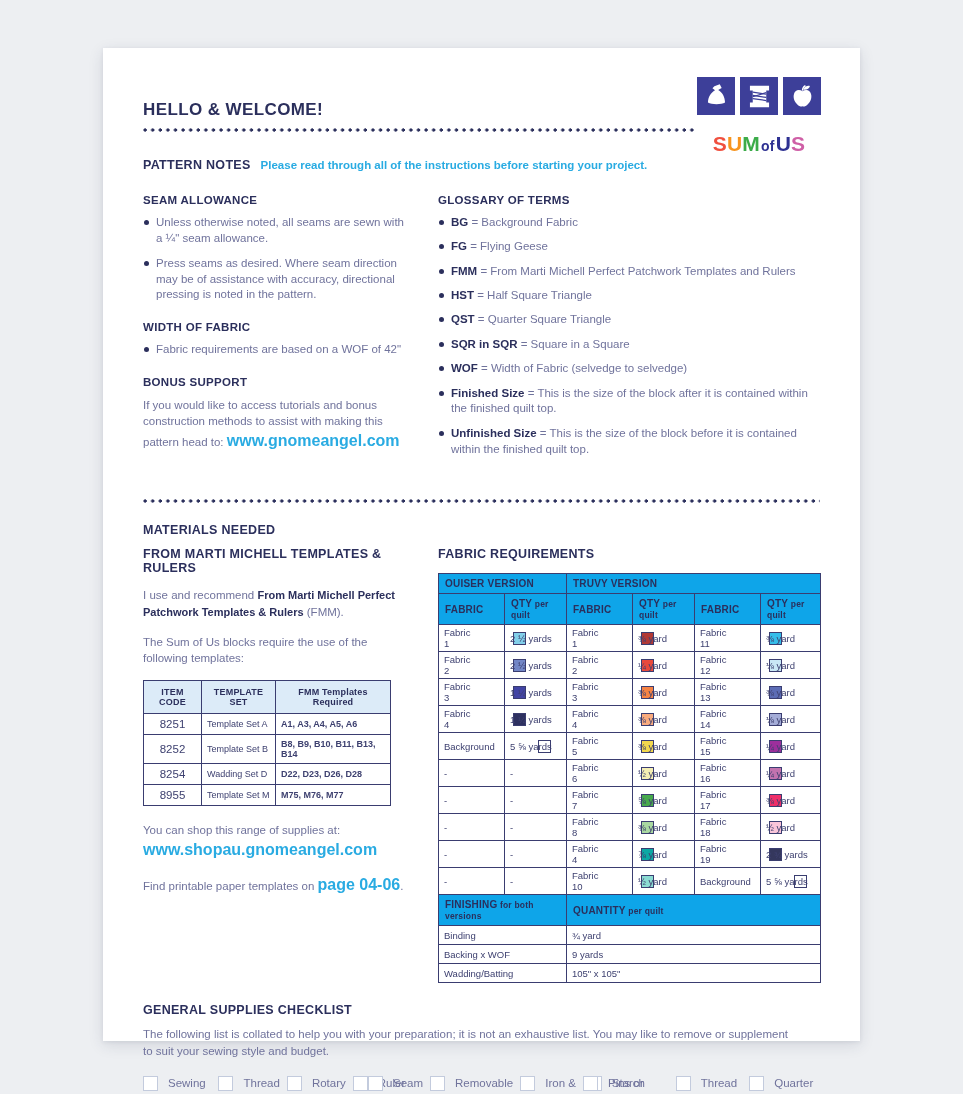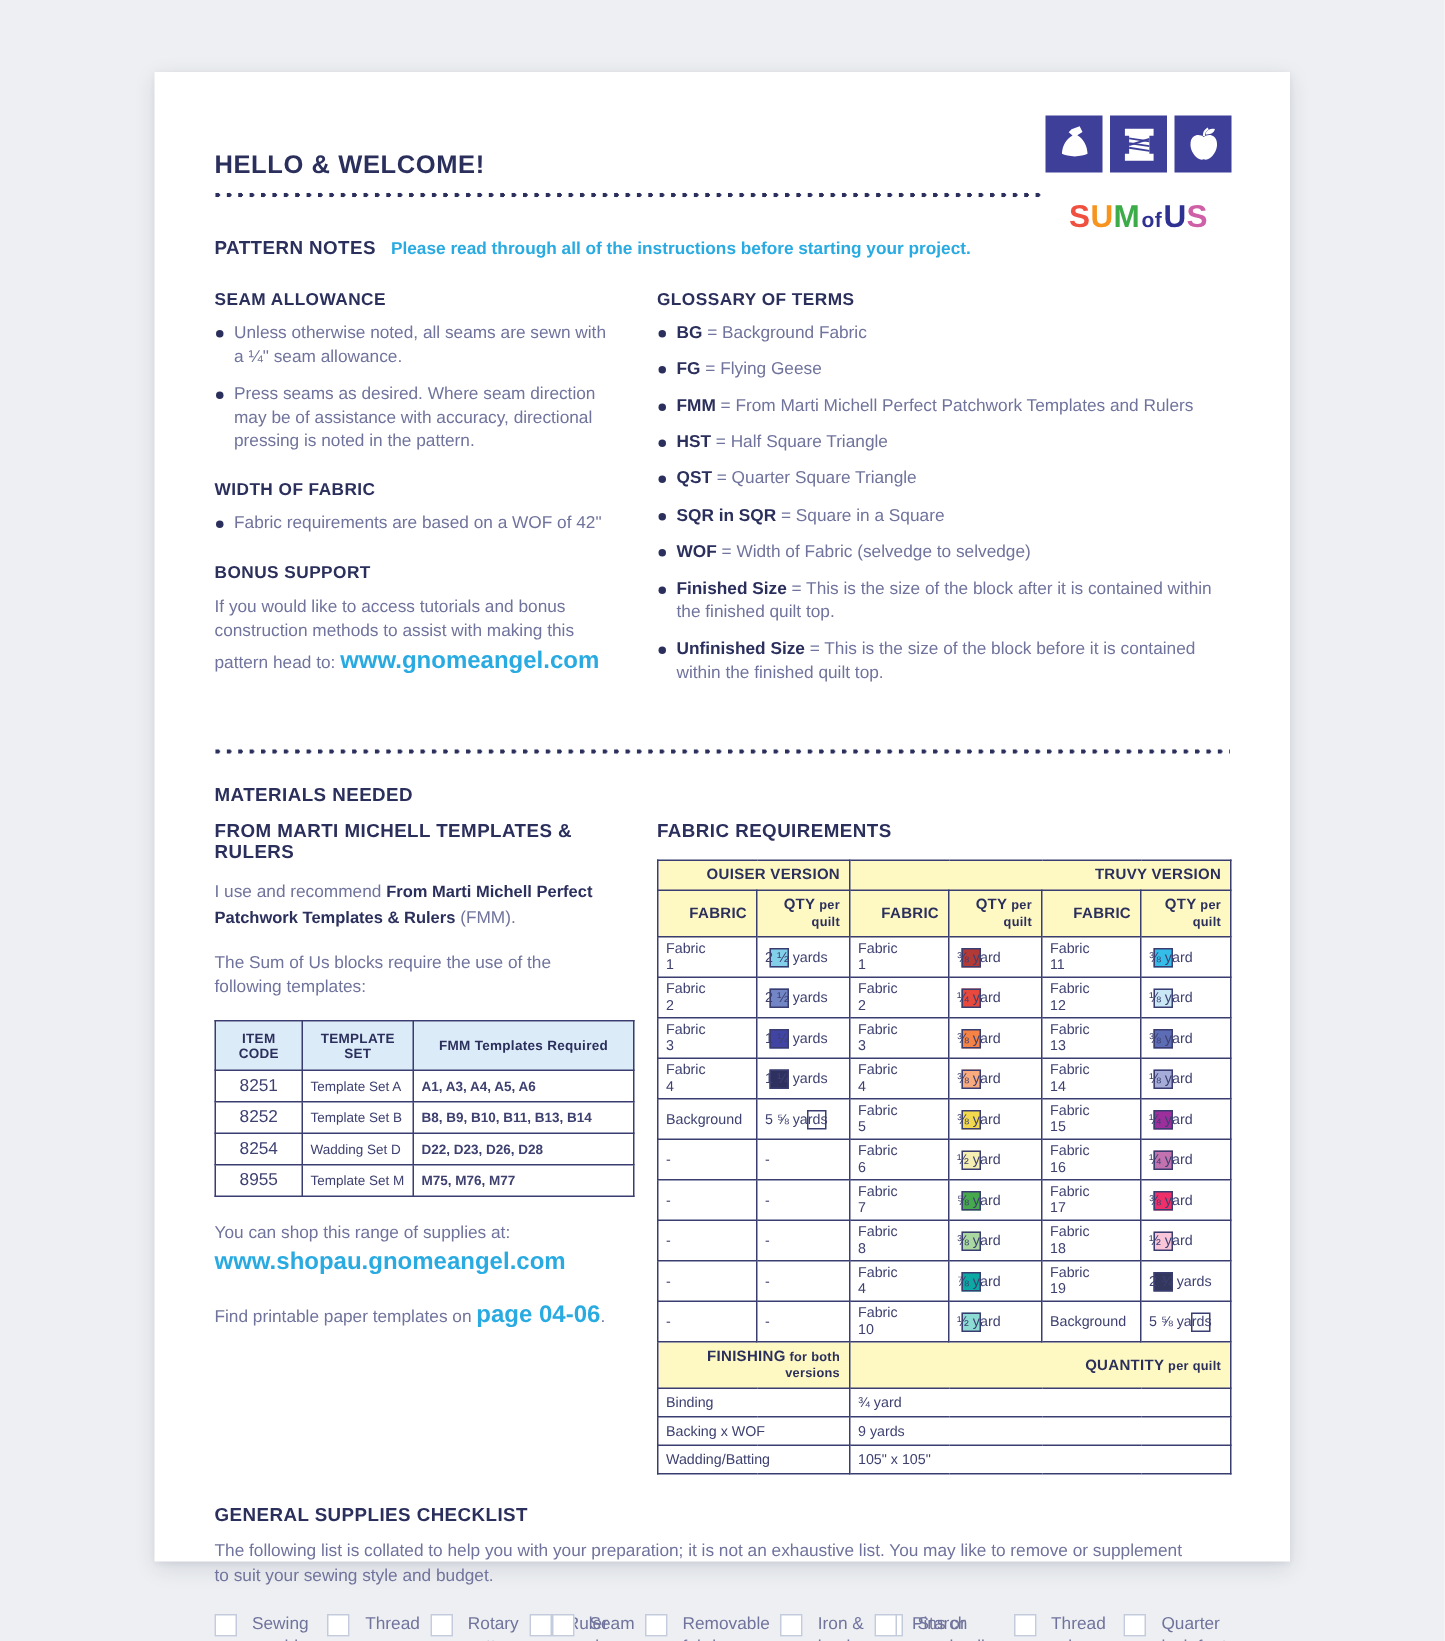--- a/index.html
+++ b/index.html
@@ -48,32 +48,32 @@
   ul.bullets li::before { content:""; position:absolute; left:1px; top:5px;
                   width:5px; height:5px; border-radius:50%; background:#2b2f5c; }
   ul.glossary li { margin-bottom:8.5px; }
   ul.glossary .term { color:#2b2f5c; font-weight:bold; }
   
   .materials { margin-top:20px; }
   .materials .two-col { margin-top:10px; }
   .materials .col-sub { margin-bottom:12px; }
   .mat-p { margin:0 0 13px 0; }
   
-  table.tpl { border-collapse:collapse; width:280px; margin:14px 0 16px 0; }
+  table.tpl { border-collapse:collapse; width:248px; margin:14px 0 16px 0; }
   table.tpl th { background:#dcebf8; color:#2b2f5c; font-size:9px; font-weight:bold;
                  border:1.2px solid #3a3d70; padding:6px 3px; letter-spacing:.2px; }
   table.tpl td { border:1.2px solid #3a3d70; color:#3e4170; padding:4px 5px; }
   table.tpl td.code { text-align:center; font-size:11.5px; width:58px; }
   table.tpl td.set  { font-size:9px; width:74px; }
   table.tpl td.fmm  { font-size:9px; font-weight:bold; }
   
   .fabreq-h { margin-bottom:12px; }
   table.fab { border-collapse:collapse; width:382px; table-layout:fixed; }
   table.fab th, table.fab td { border:1.2px solid #3a3d70; }
-  table.fab th { background:#fef9c3; color:#2b2f5c; text-align:right; padding:4px 6px;
+  table.fab th { background:#0ea5e9; color:#2b2f5c; text-align:left; padding:4px 6px;
                  font-size:10px; letter-spacing:.2px; }
   table.fab th .sm { font-size:8.5px; }
   table.fab td { padding:2px 5px; font-size:9.5px; color:#3e4170; height:19px; }
   .fcell { display:flex; justify-content:space-between; align-items:center;gap:43px; }
   .swatch { width:13px; height:13px; border:1px solid #3a3d70; flex:none; display:inline-block; }
   table.fab tr.fin-h th { padding:4px 6px; }
   
   .supplies { margin-top:20px; }
   .supplies .body { margin-top:9px; width:652px; }
   .check-cols { display:flex; margin-top:17px; }

